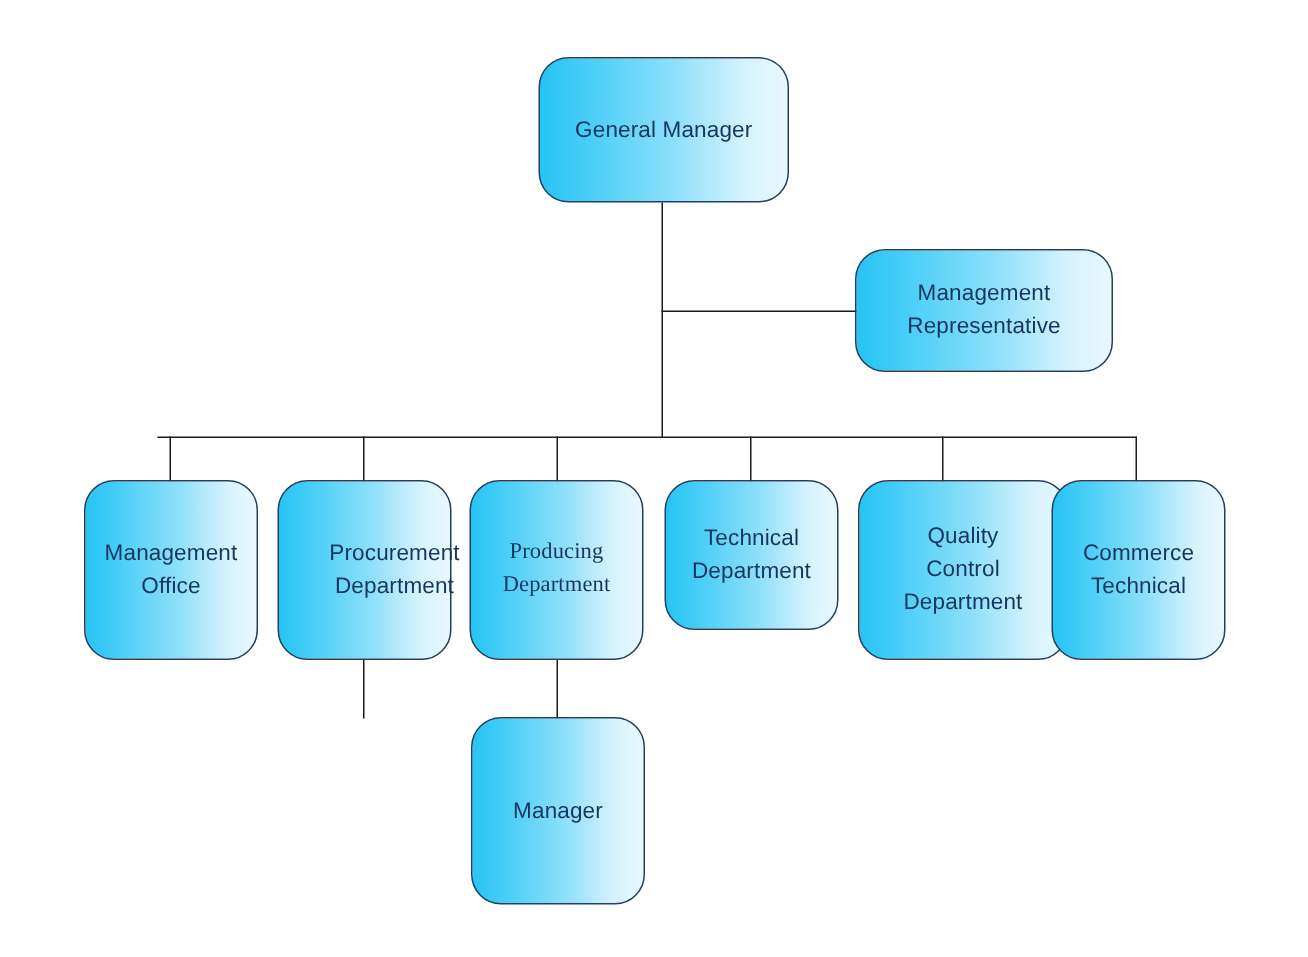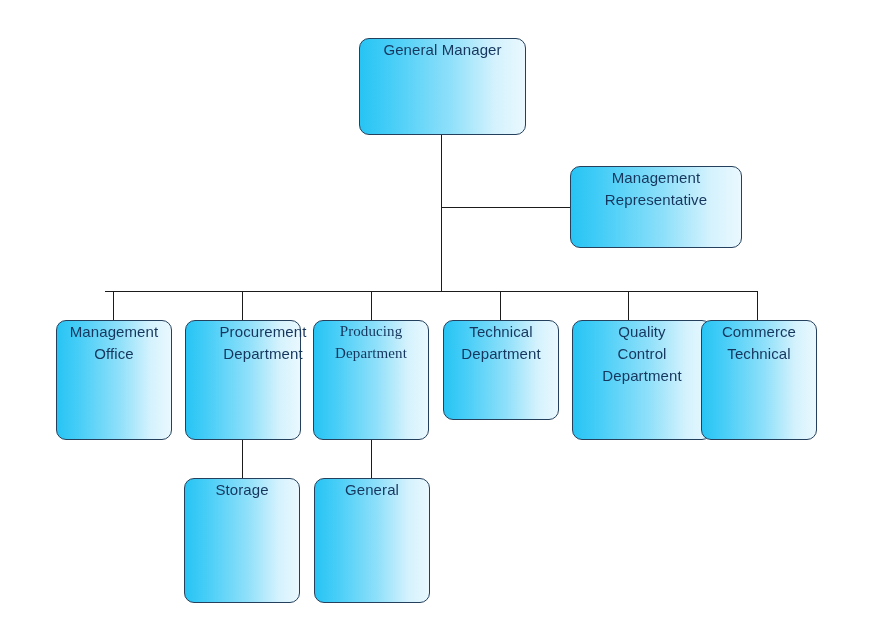--- a/index.html
+++ b/index.html
@@ -14,24 +14,24 @@
     position: relative;
     width: 872px;
     height: 638px;
     background: #ffffff;
     overflow: hidden;
   }
   .node {
     position: absolute;
     box-sizing: border-box;
     border: 1px solid #24405c;
-    border-radius: 10px;
+    border-radius: 20px;
     background: linear-gradient(to right, #27c4f4 0%, #45cdf7 18%, #8fe0fa 55%, #d4f2fd 82%, #eaf8fe 100%);
     display: flex;
-    align-items: flex-start;
+    align-items: center;
     justify-content: center;
     text-align: center;
     color: #16365d;
     font-size: 15px;
     line-height: 1.45;
     letter-spacing: 0.1px;
     z-index: 2;
   }
   .node-label {
     display: block;
@@ -100,21 +100,18 @@
     <span class="node-label">Quality
 Control
 Department</span>
   </div>
 
   <div class="node" style="left:701px; top:320px; width:116px; height:120px;">
     <span class="node-label">Commerce
 Technical</span>
   </div>
 
-  <div class="node" style="left:184px; top:478px; width:116px; height:125px;">
-    <span class="node-label">Storage</span>
-  </div>
 
   <div class="node" style="left:314px; top:478px; width:116px; height:125px;">
-    <span class="node-label">General</span>
+    <span class="node-label">Manager</span>
   </div>
 
 </div>
 
 </body></html>

